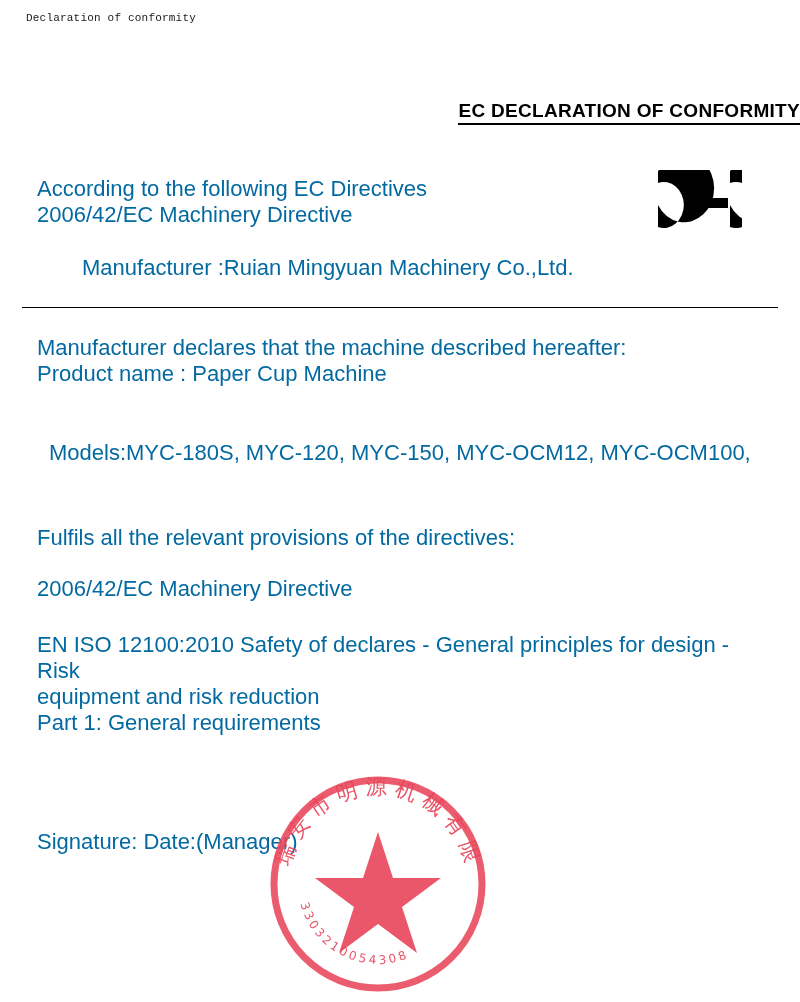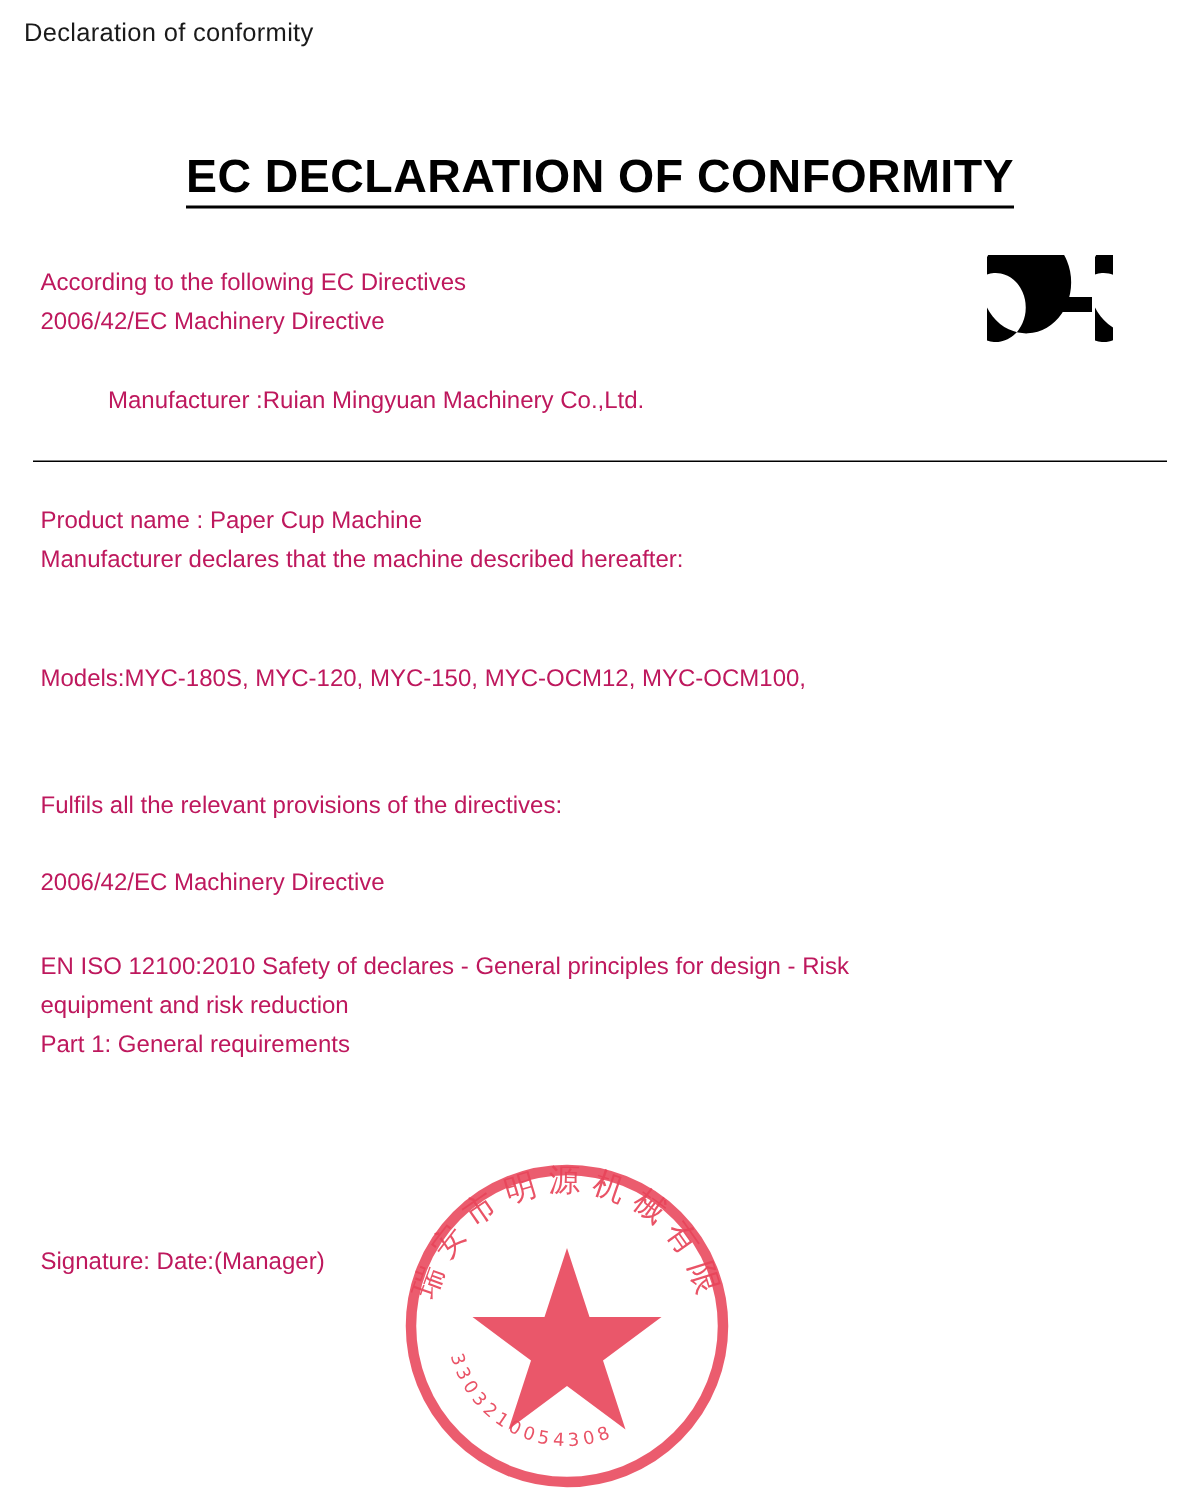--- a/index.html
+++ b/index.html
@@ -16,51 +16,52 @@
     overflow: hidden;
   }
   .page {
     position: relative;
     width: 800px;
     height: 1002px;
     box-sizing: border-box;
   }
   .header-label {
     position: absolute;
-    left: 16px;
+    left: 26px;
     top: 12px;
-    font-size: 17px;
+    font-size: 11px;
     letter-spacing: 0.2px;
     color: #1a1a1a;
+    font-family: Liberation Mono, monospace;
   }
   .doc-title {
     position: absolute;
     left: 0;
     top: 100px;
     width: 800px;
-    text-align: center;
-    font-size: 31px;
+    text-align: right;
+    font-size: 19px;
     font-weight: bold;
     letter-spacing: 0.3px;
   }
   .doc-title span.underlined {
     border-bottom: 2px solid #000;
     padding-bottom: 2px;
   }
   .block {
     position: absolute;
-    left: 27px;
-    font-size: 16px;
+    left: 37px;
+    font-size: 22px;
     line-height: 26px;
-    color: #be185d;
+    color: #0369a1;
   }
   .w-directives { top: 176px; width: 560px; }
   .w-manufacturer { top: 255px; width: 700px; margin-left: 45px; }
   .w-declares { top: 335px; width: 700px; }
-  .w-models { top: 440px; width: 720px; }
+  .w-models { top: 440px; width: 720px; margin-left: 12px; }
   .w-fulfils { top: 525px; width: 700px; }
   .w-directive2 { top: 576px; width: 700px; }
   .w-standards { top: 632px; width: 740px; }
   .w-signature { top: 800px; width: 400px; margin-top: 29px; }
 
   .rule {
     position: absolute;
     left: 22px;
     top: 307px;
     width: 756px;
@@ -112,22 +113,22 @@
     </svg>
   </div>
 
   <div class="block w-manufacturer">
     <div>Manufacturer :Ruian Mingyuan Machinery Co.,Ltd.</div>
   </div>
 
   <div class="rule"></div>
 
   <div class="block w-declares">
+    <div>Manufacturer declares that the machine described hereafter:</div>
     <div>Product name : Paper Cup Machine</div>
-    <div>Manufacturer declares that the machine described hereafter:</div>
   </div>
 
   <div class="block w-models">
     <div>Models:MYC-180S, MYC-120, MYC-150, MYC-OCM12, MYC-OCM100,</div>
   </div>
 
   <div class="block w-fulfils">Fulfils all the relevant provisions of the directives:</div>
 
   <div class="block w-directive2">2006/42/EC Machinery Directive</div>
 

